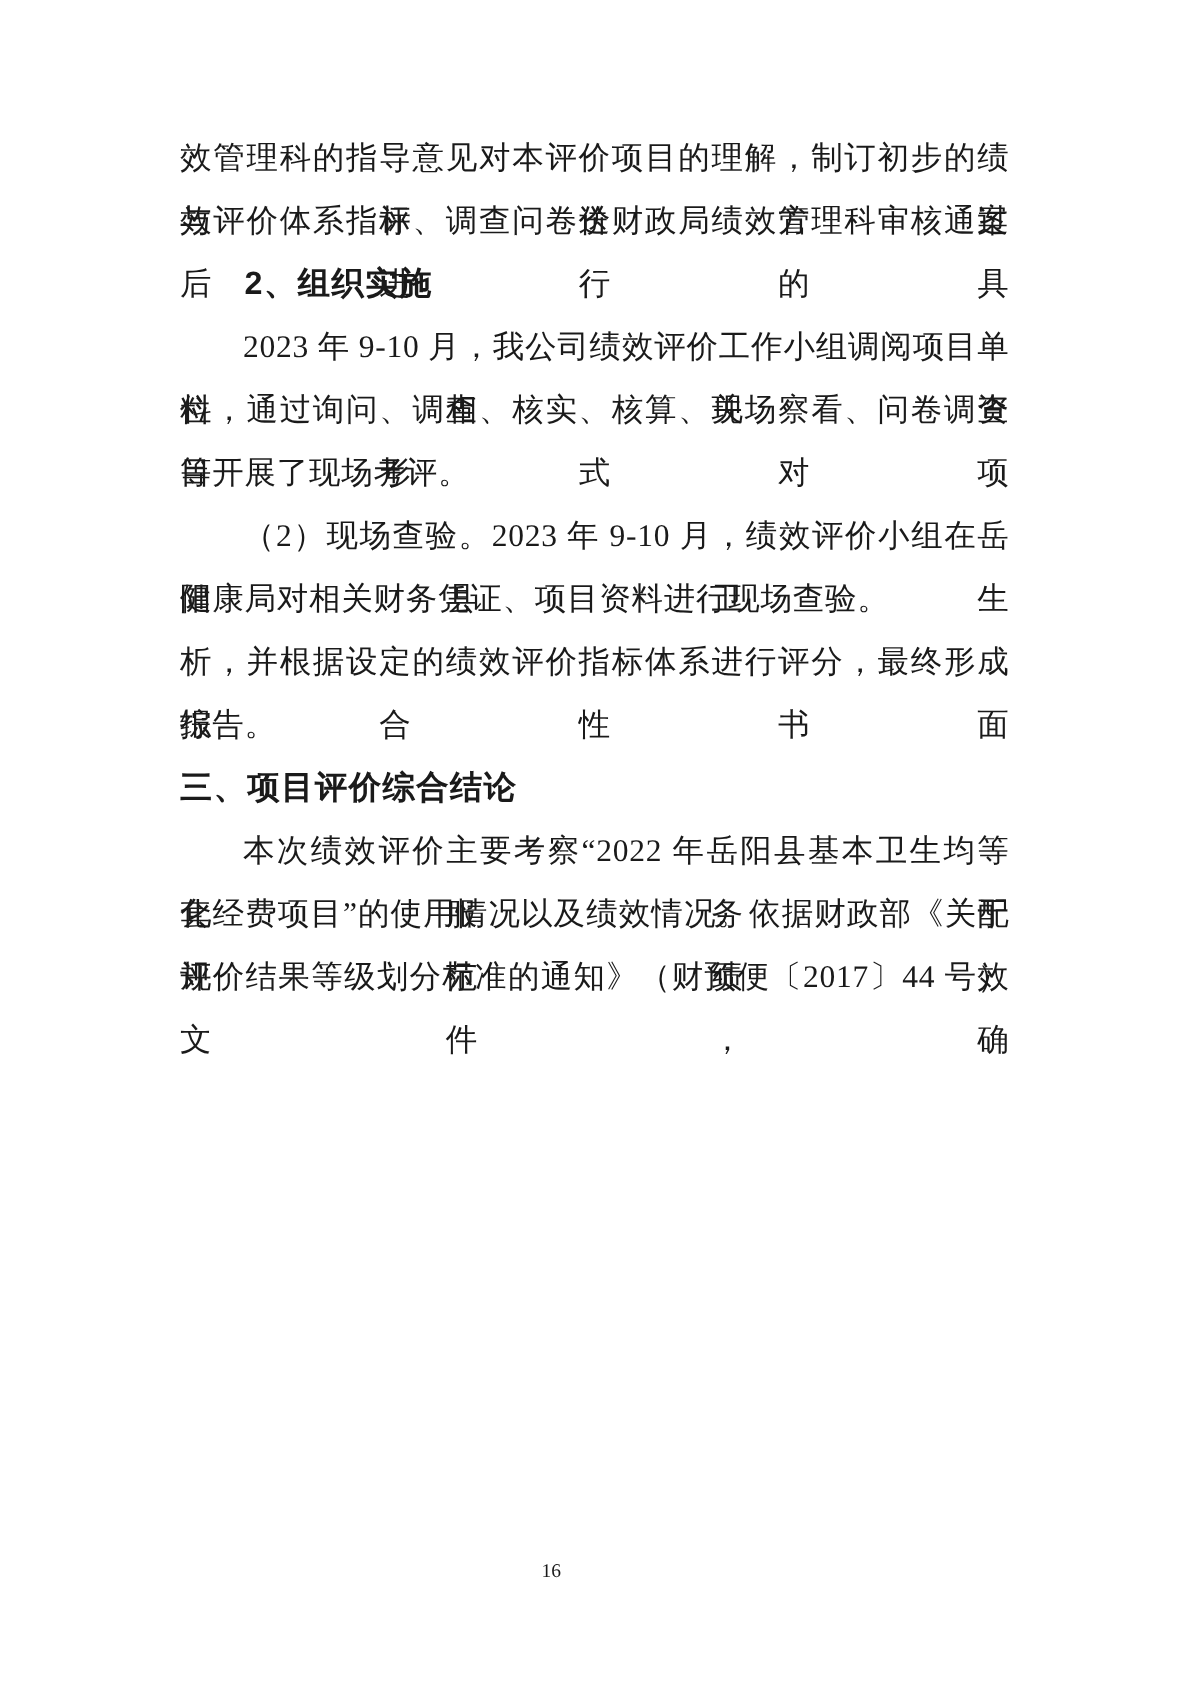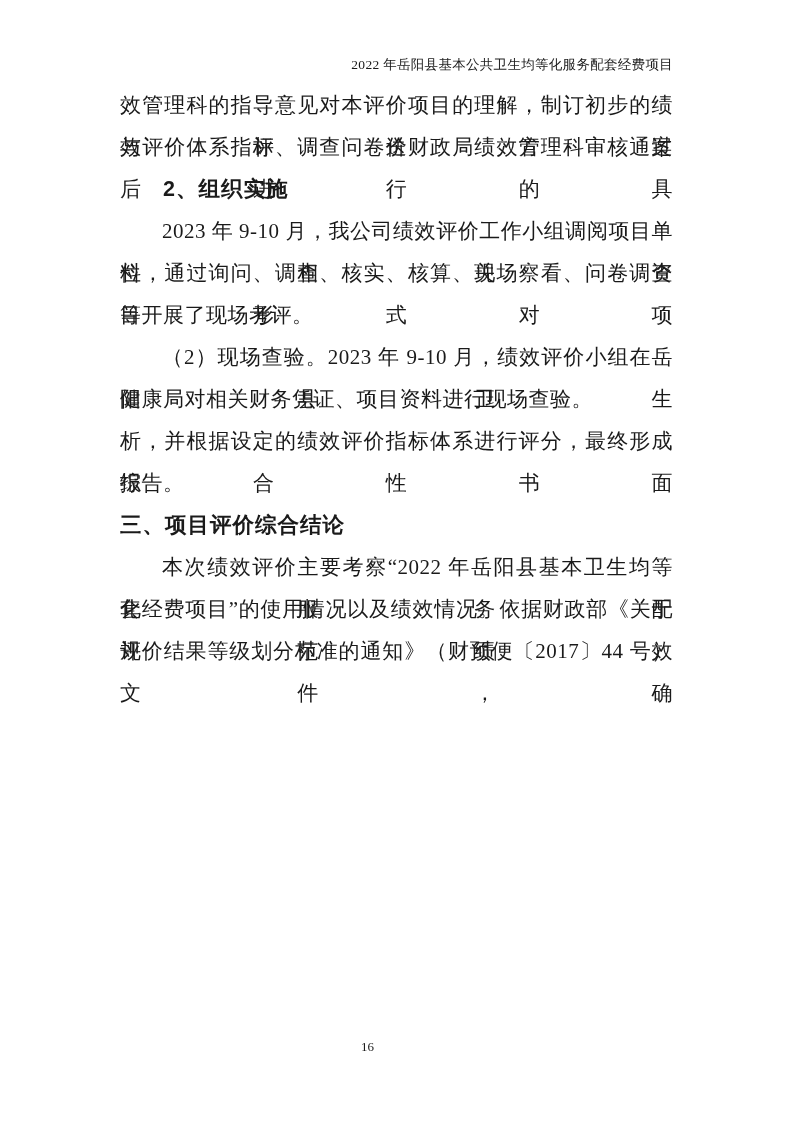--- a/index.html
+++ b/index.html
@@ -72,21 +72,20 @@
     font-size: 13px;
     line-height: 18px;
     color: #1a1a1a;
   }
 </style>
 </head>
 <body>
 
 <div class="page">
 
-  <div class="page-header">2022 年岳阳县基本公共卫生均等化服务配套经费项目</div>
 
   <div class="content">
 
     <p class="para">
       <span class="ln">效管理科的指导意见对本评价项目的理解，制订初步的绩效评价方案</span>
       <span class="ln">与评价体系指标、调查问卷送财政局绩效管理科审核通过后进行的具</span>
     </p>
 
     <h3 class="heading l2">2、组织实施</h3>
 

